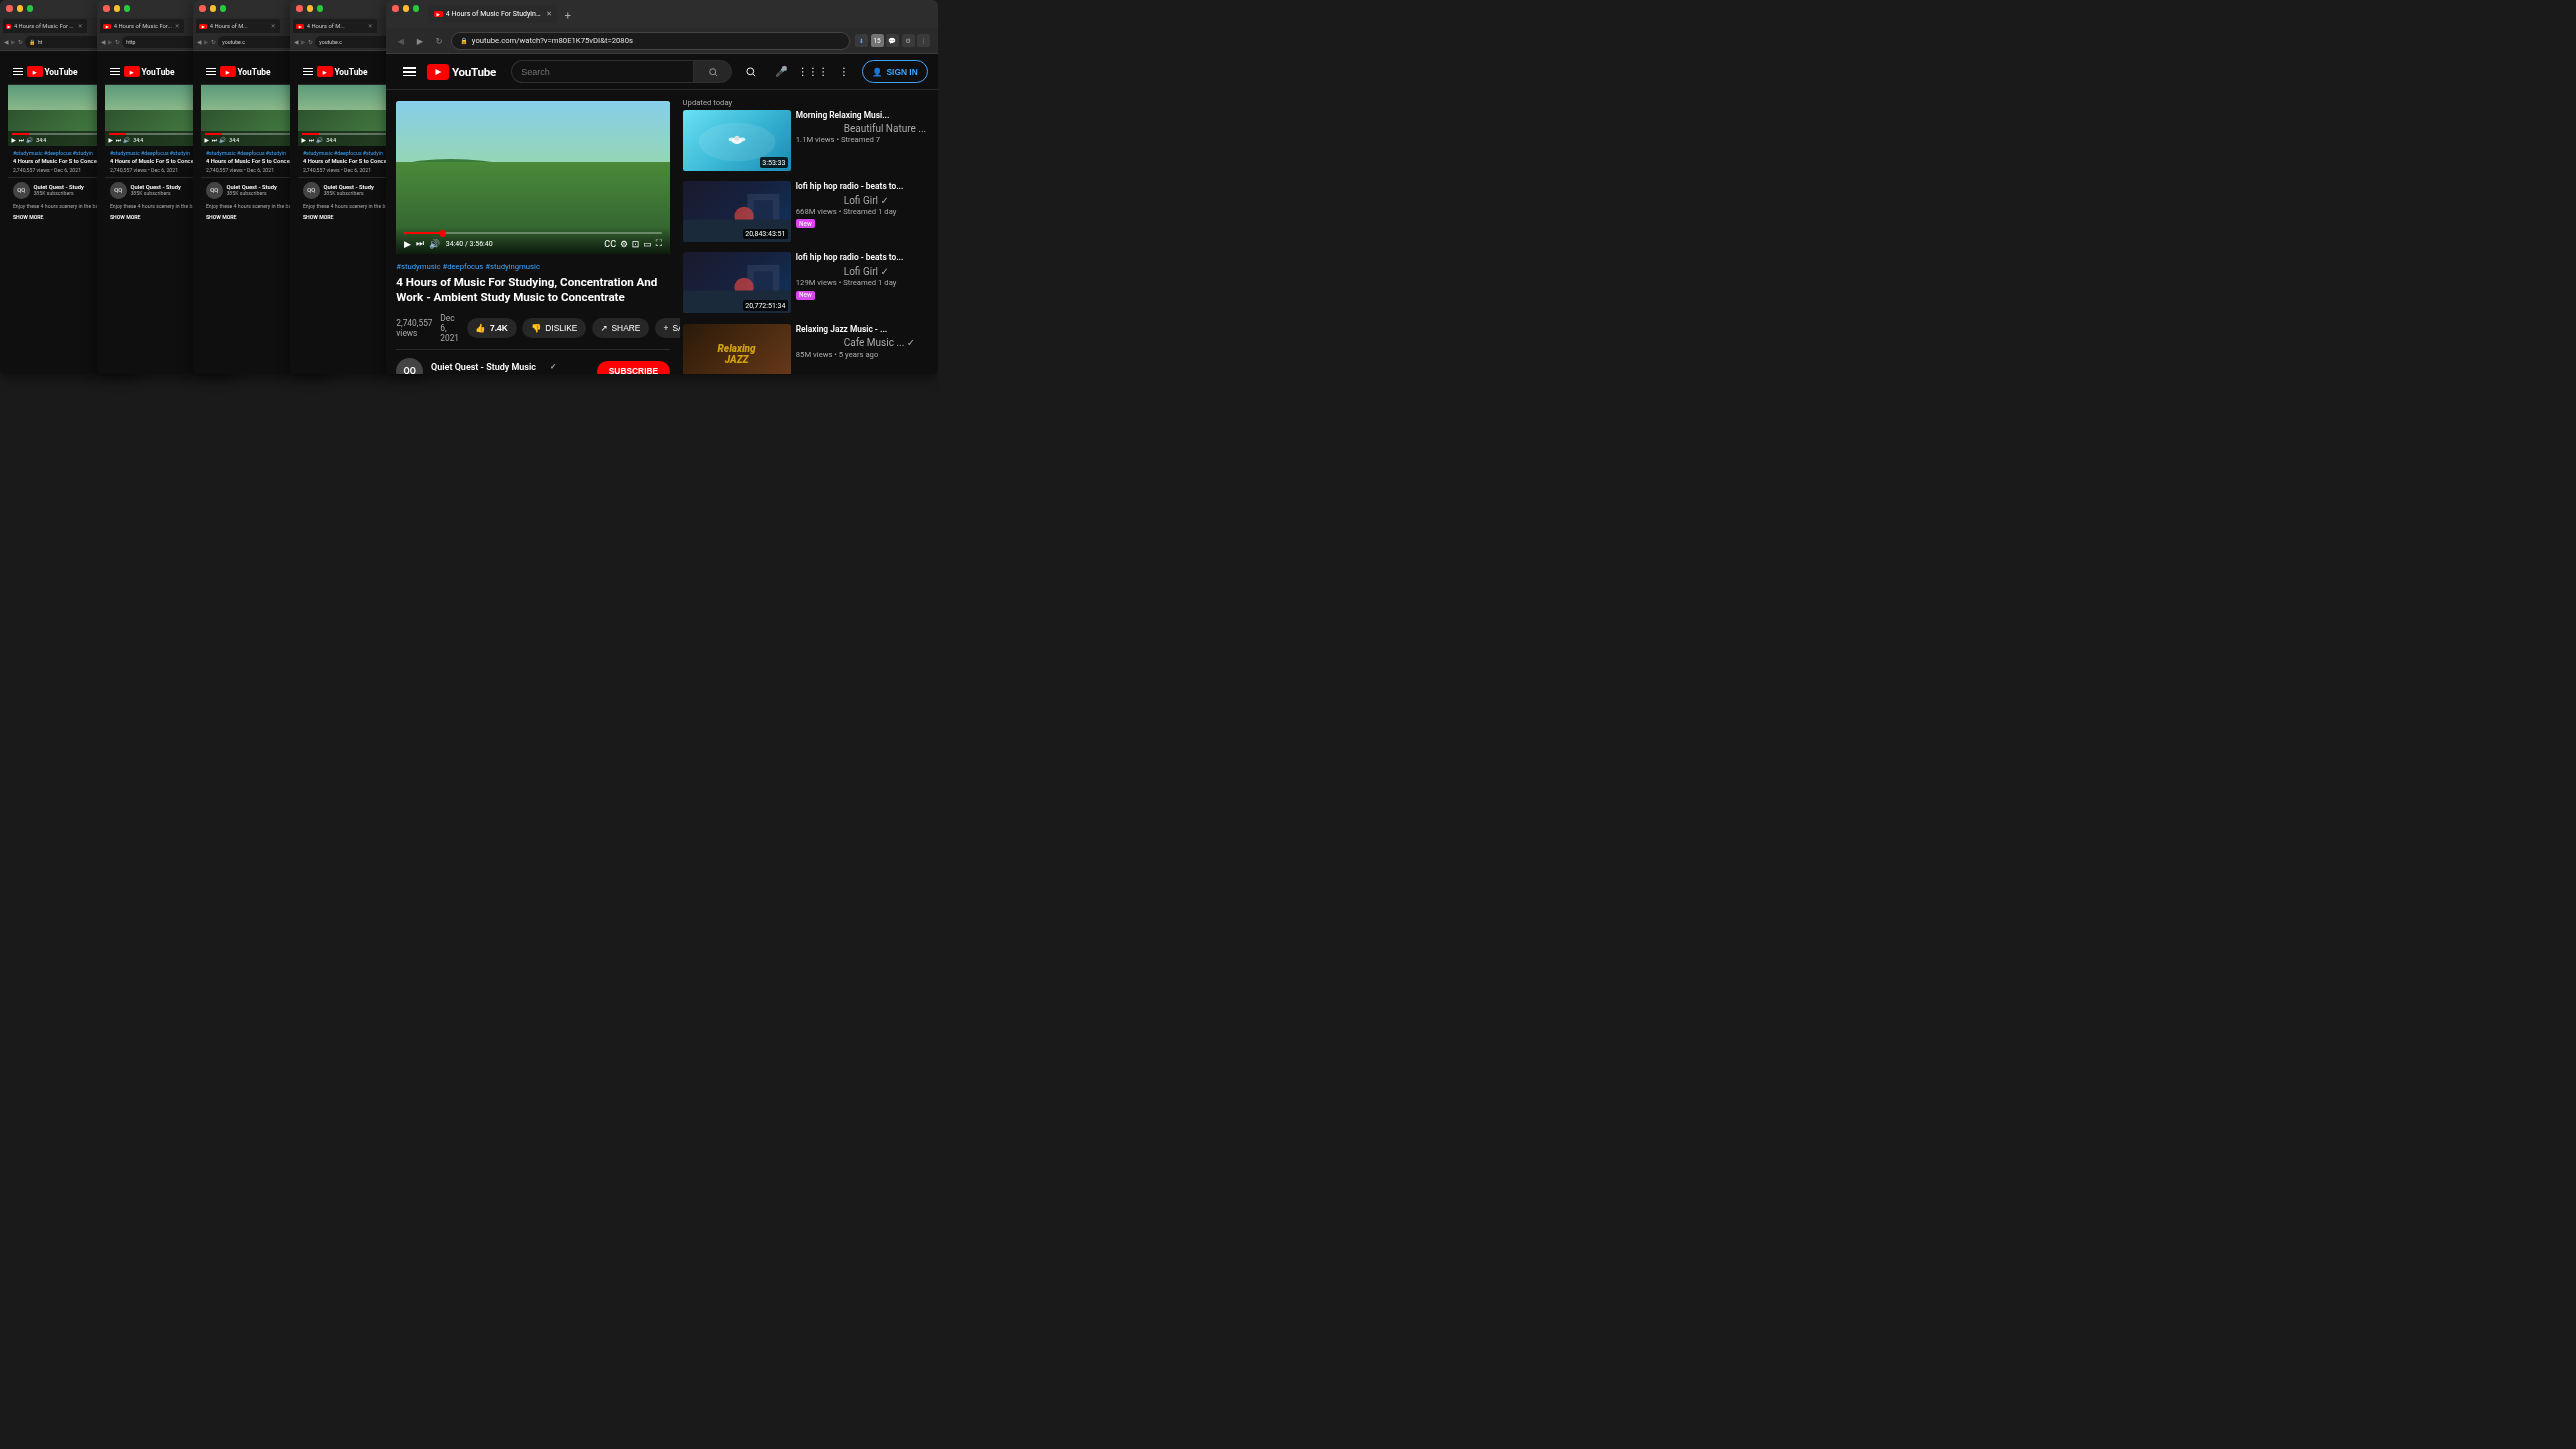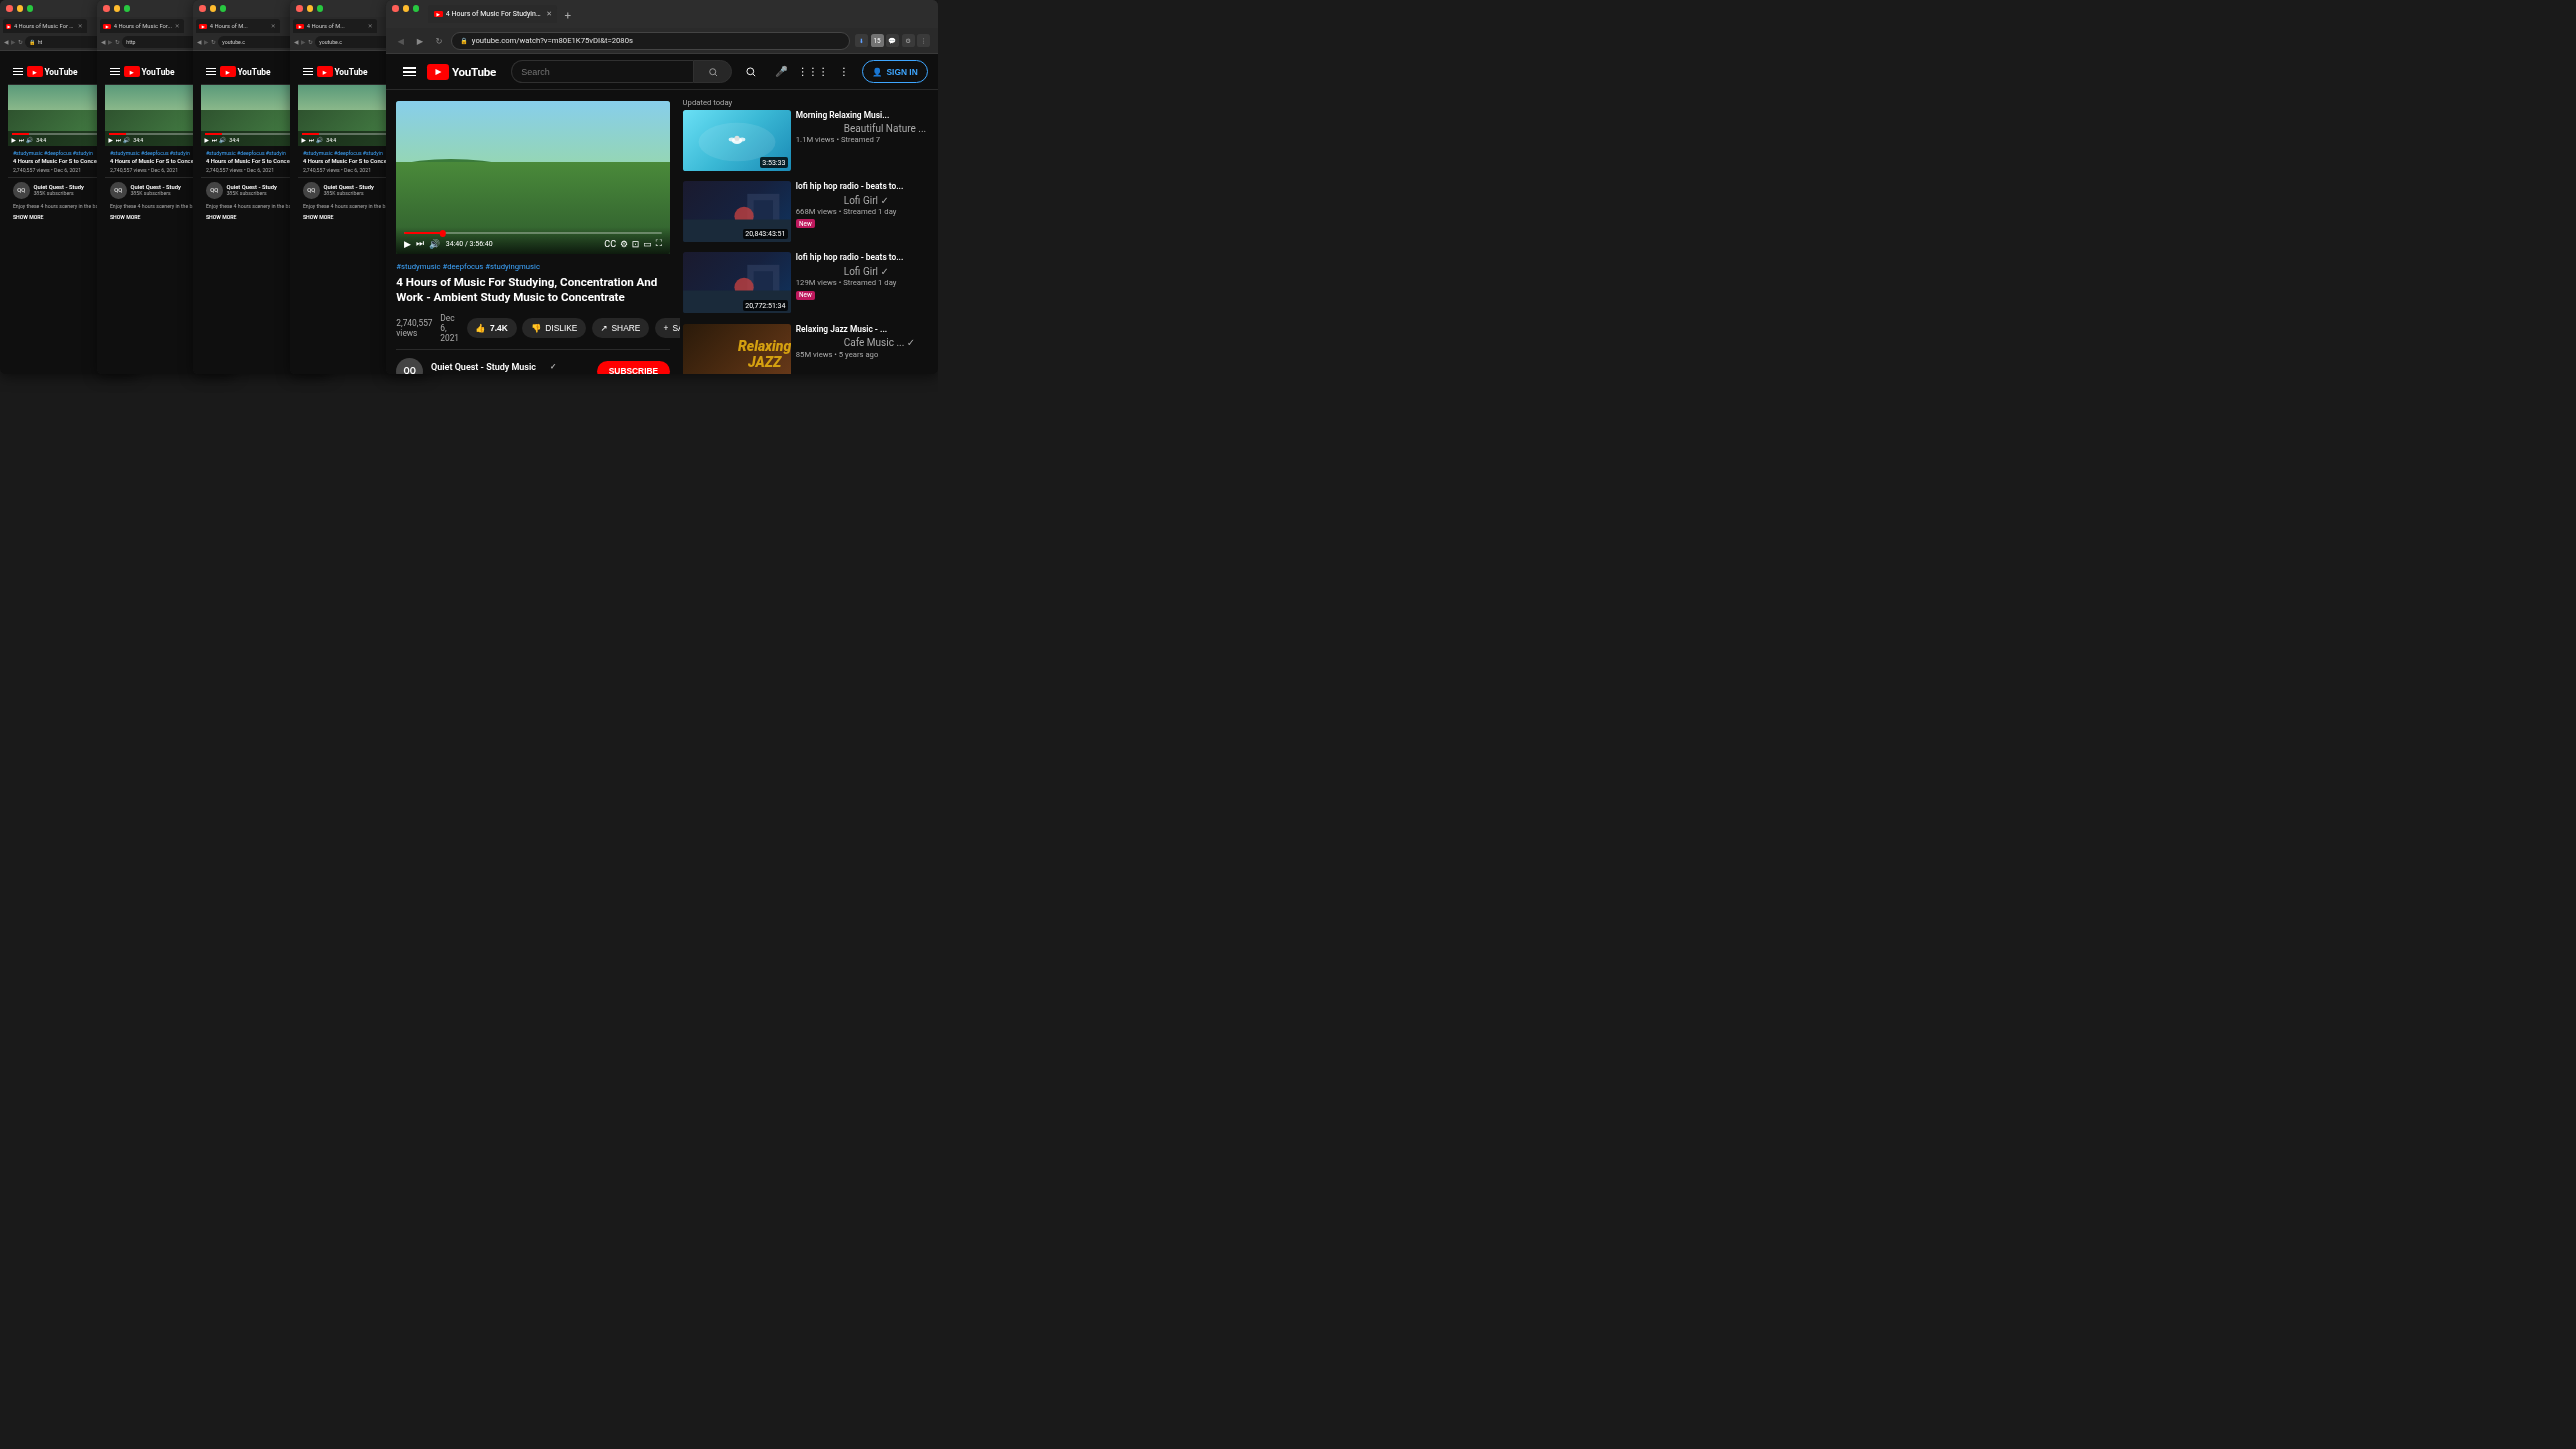--- a/index.html
+++ b/index.html
@@ -477,21 +477,21 @@
       font-size: 10px;
       margin-bottom: 1.3px;
       padding-left: 48px;
     }
     .sidebar-item-meta {
       color: #aaa;
       font-size: 7.7px;
     }
     .new-badge {
       display: inline-block;
-      background: #be185d;
+      background: #d946ef;
       color: #fff;
       font-size: 6.4px;
       padding: 0.6px 3.2px;
       border-radius: 1.9px;
       margin-top: 1.3px;
     }
 
     
     .bg-window {
       position: absolute;
@@ -504,25 +504,24 @@
       background: #0f0f0f;
       height: 100%;
       padding: 7.7px;
     }
     .thumb-jazz-text {
       position: absolute;
       top: 50%;
       left: 50%;
       transform: translate(-50%, -50%);
       color: #d4a010;
-      font-size: 14px;
+      font-size: 10px;
       font-weight: 900;
       text-align: center;
       font-style: italic;
-      margin-left: 28px;
     }
 
     .window1 { left: 0; top: 0; width: 138px; height: 374px; z-index: 1; }
     .window2 { left: 97px; top: 0; width: 138px; height: 374px; z-index: 2; }
     .window3 { left: 193px; top: 0; width: 138px; height: 374px; z-index: 3; }
     .window4 { left: 290px; top: 0; width: 138px; height: 374px; z-index: 4; }
     .window-main { left: 386px; top: 0; right: 0; height: 374px; z-index: 5; }
 
     
     ::-webkit-scrollbar { width: 5.2px; }

